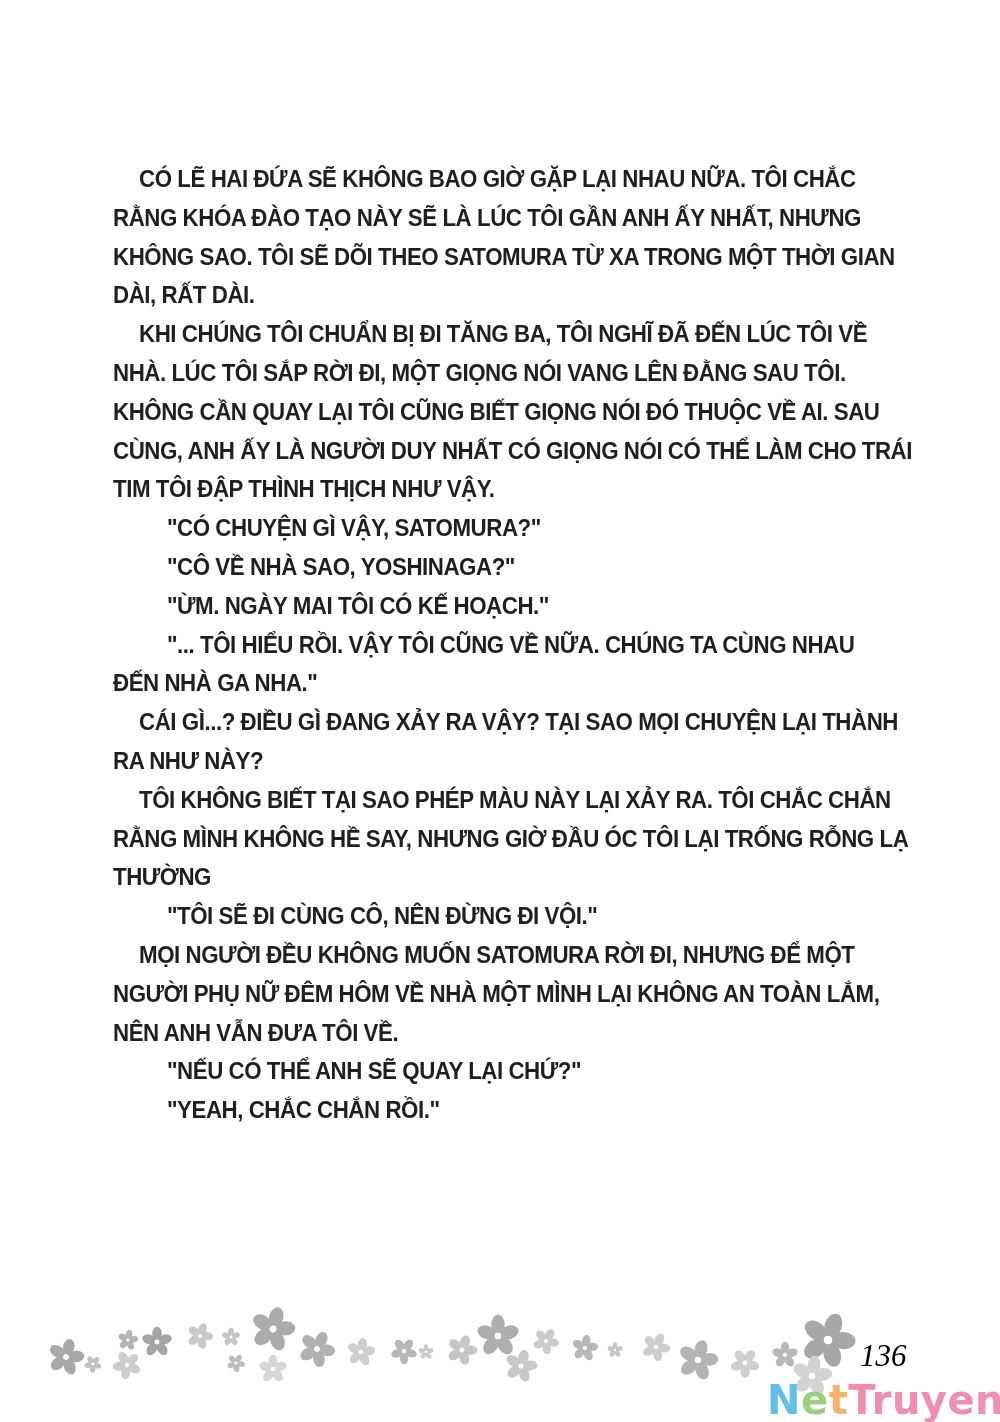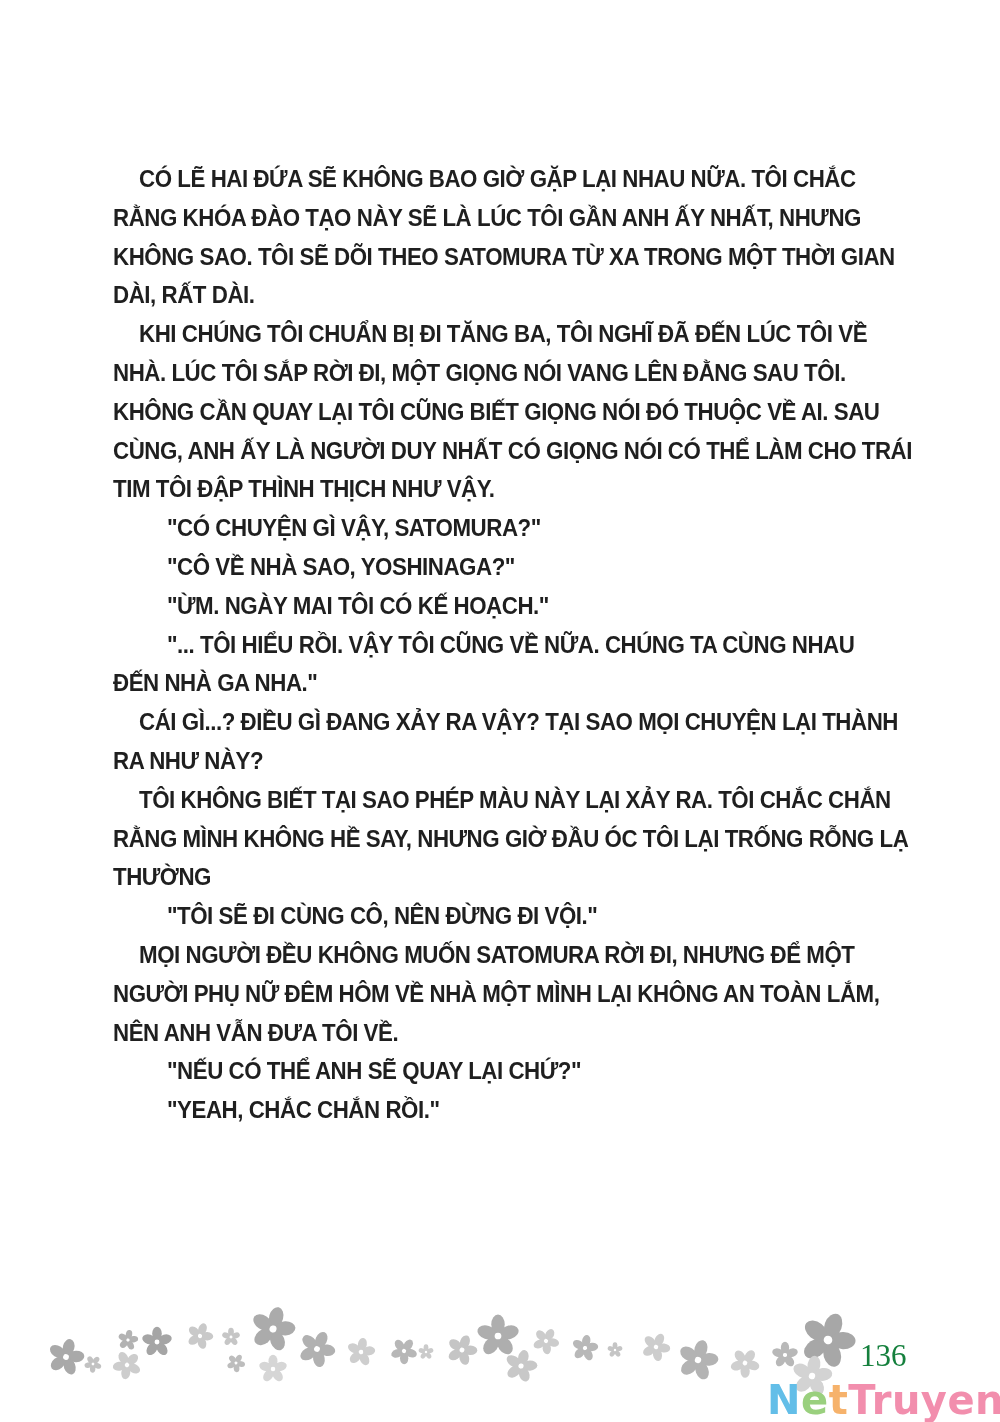--- a/index.html
+++ b/index.html
@@ -28,21 +28,22 @@
   .flowers {
     position:absolute; left:0; top:0;
     width:1000px; height:1422px;
     pointer-events:none;
   }
   .page-number {
     position:absolute;
     left:860px; top:1338px;
     font-family:"Liberation Serif", serif;
     font-size:31px;
-    color:#15803d;
+    color:#000000;
+    font-style:italic;
   }
   .logo {
     position:absolute;
     left:767px; top:1377px;
     font-family:"DejaVu Sans", sans-serif;
     font-weight:bold;
     font-size:40px;
     letter-spacing:0.5px;
     white-space:nowrap;
   }

